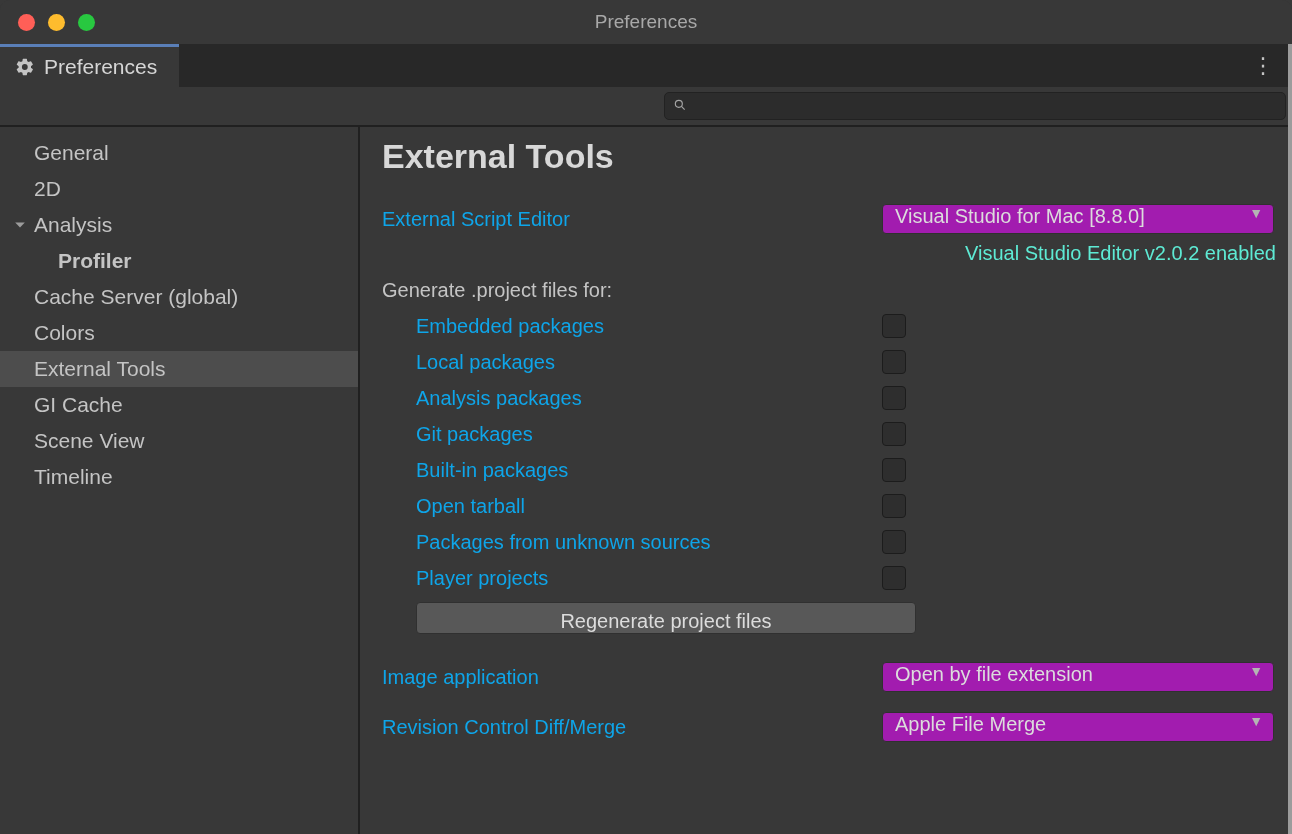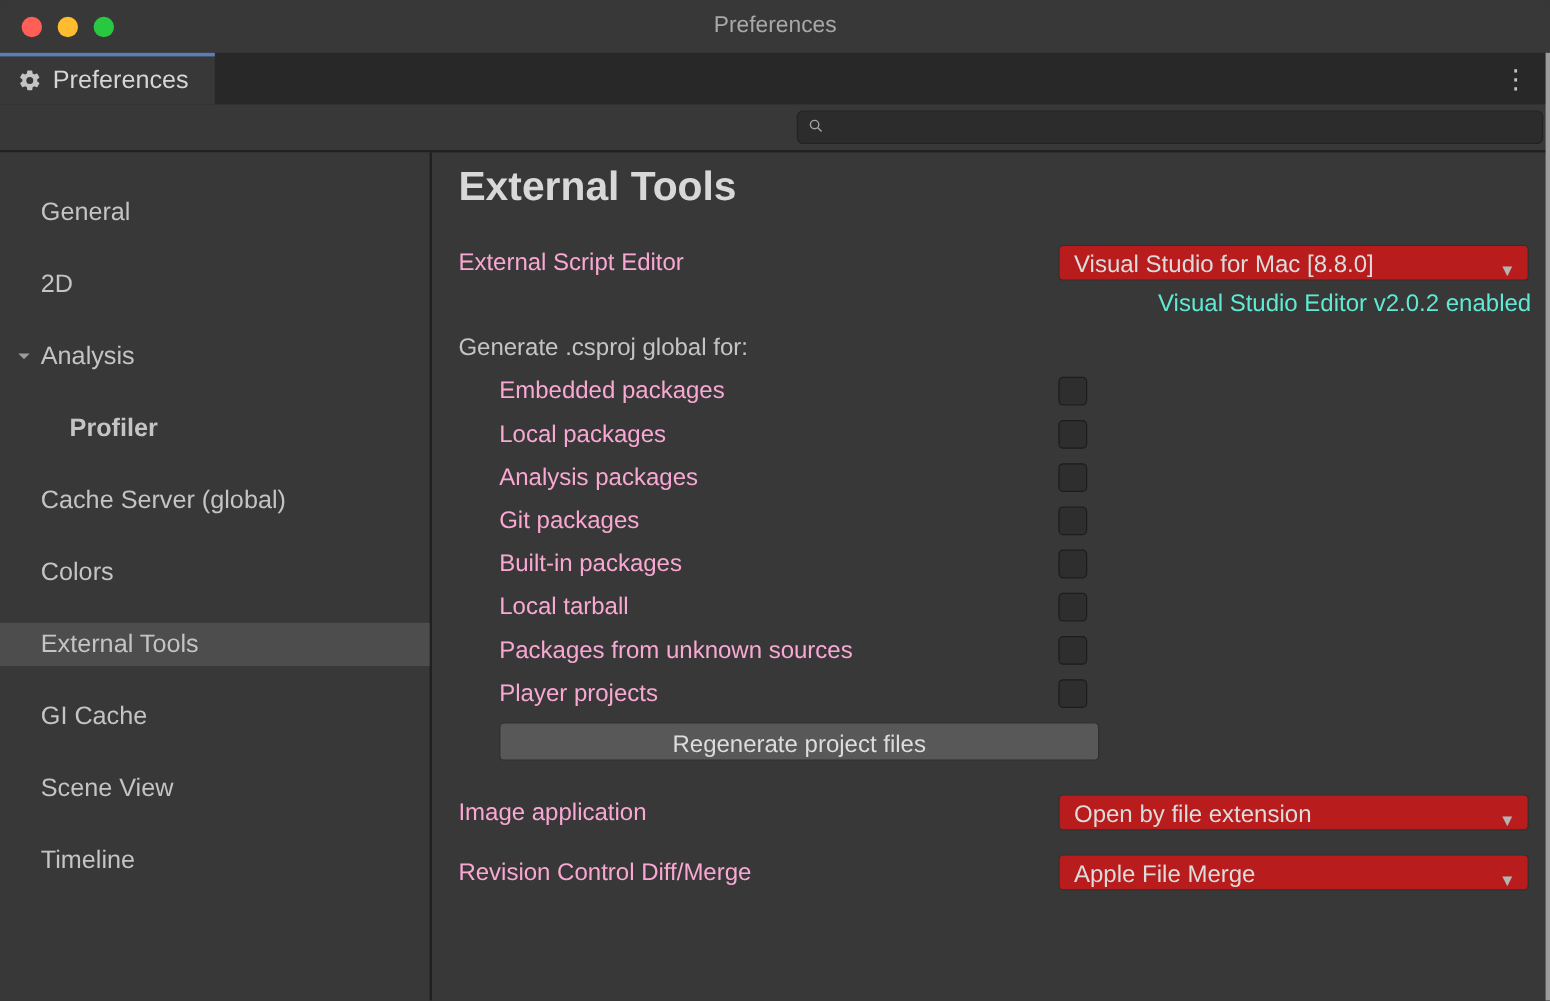--- a/index.html
+++ b/index.html
@@ -128,21 +128,20 @@
   }
   .side-item {
     padding: 3px 2px 3px 34px;
     font-size: 21px;
     line-height: 30px;
     color: #c4c4c4;
     cursor: pointer;
     display: flex;
     align-items: center;
     gap: 6px;
-    margin-top: 24px;
   }
   .side-item.sel { background: #4d4d4d; }
   .side-item.expandable { padding-left: 12px; }
   .side-item.child { padding-left: 58px; font-weight: bold; }
   .chev {
     width: 16px; display: inline-flex; align-items:center; justify-content:center;
     color: #9c9c9c;
   }
   
   .content {
@@ -159,37 +158,37 @@
   }
   .form-row {
     display: flex;
     align-items: center;
     padding: 4px 0;
     min-height: 36px;
   }
   .form-label {
     width: 500px;
     font-size: 20px;
-    color: #f9a8d4;
+    color: #0ea5e9;
     flex-shrink: 0;
   }
   .form-label.indent { padding-left: 34px; }
   .form-field {
     flex: 1;
     display:flex;
     align-items:center;
   }
   .dropdown {
     width: 392px;
     height: 30px;
-    background: #b91c1c;
+    background: #a21caf;
     border: 1px solid #303030;
     border-radius: 4px;
     display: flex;
-    align-items: flex-end;
+    align-items: flex-start;
     justify-content: space-between;
     padding: 0 10px 0 12px;
     color: #dcdcdc;
     font-size: 20px;
     cursor: pointer;
   }
   .dropdown .dd-caret {
     color: #b4b4b4;
     font-size: 14px;
   }
@@ -323,21 +322,21 @@
         <div class="form-label">External Script Editor</div>
         <div class="form-field">
           <div class="dropdown">
             <span>Visual Studio for Mac [8.8.0]</span>
             <span class="dd-caret">▼</span>
           </div>
         </div>
       </div>
       <div class="helper-text">Visual Studio Editor v2.0.2 enabled</div>
 
-      <div class="section-label">Generate .csproj global for:</div>
+      <div class="section-label">Generate .project files for:</div>
 
       <div class="form-row">
         <div class="form-label indent">Embedded packages</div>
         <div class="form-field">
             <div class="checkbox"></div>
           </div>
       </div>
       <div class="form-row">
         <div class="form-label indent">Local packages</div>
         <div class="form-field">
@@ -356,21 +355,21 @@
             <div class="checkbox"></div>
           </div>
       </div>
       <div class="form-row">
         <div class="form-label indent">Built-in packages</div>
         <div class="form-field">
             <div class="checkbox"></div>
           </div>
       </div>
       <div class="form-row">
-        <div class="form-label indent">Local tarball</div>
+        <div class="form-label indent">Open tarball</div>
         <div class="form-field">
             <div class="checkbox"></div>
           </div>
       </div>
       <div class="form-row">
         <div class="form-label indent">Packages from unknown sources</div>
         <div class="form-field">
             <div class="checkbox"></div>
           </div>
       </div>

